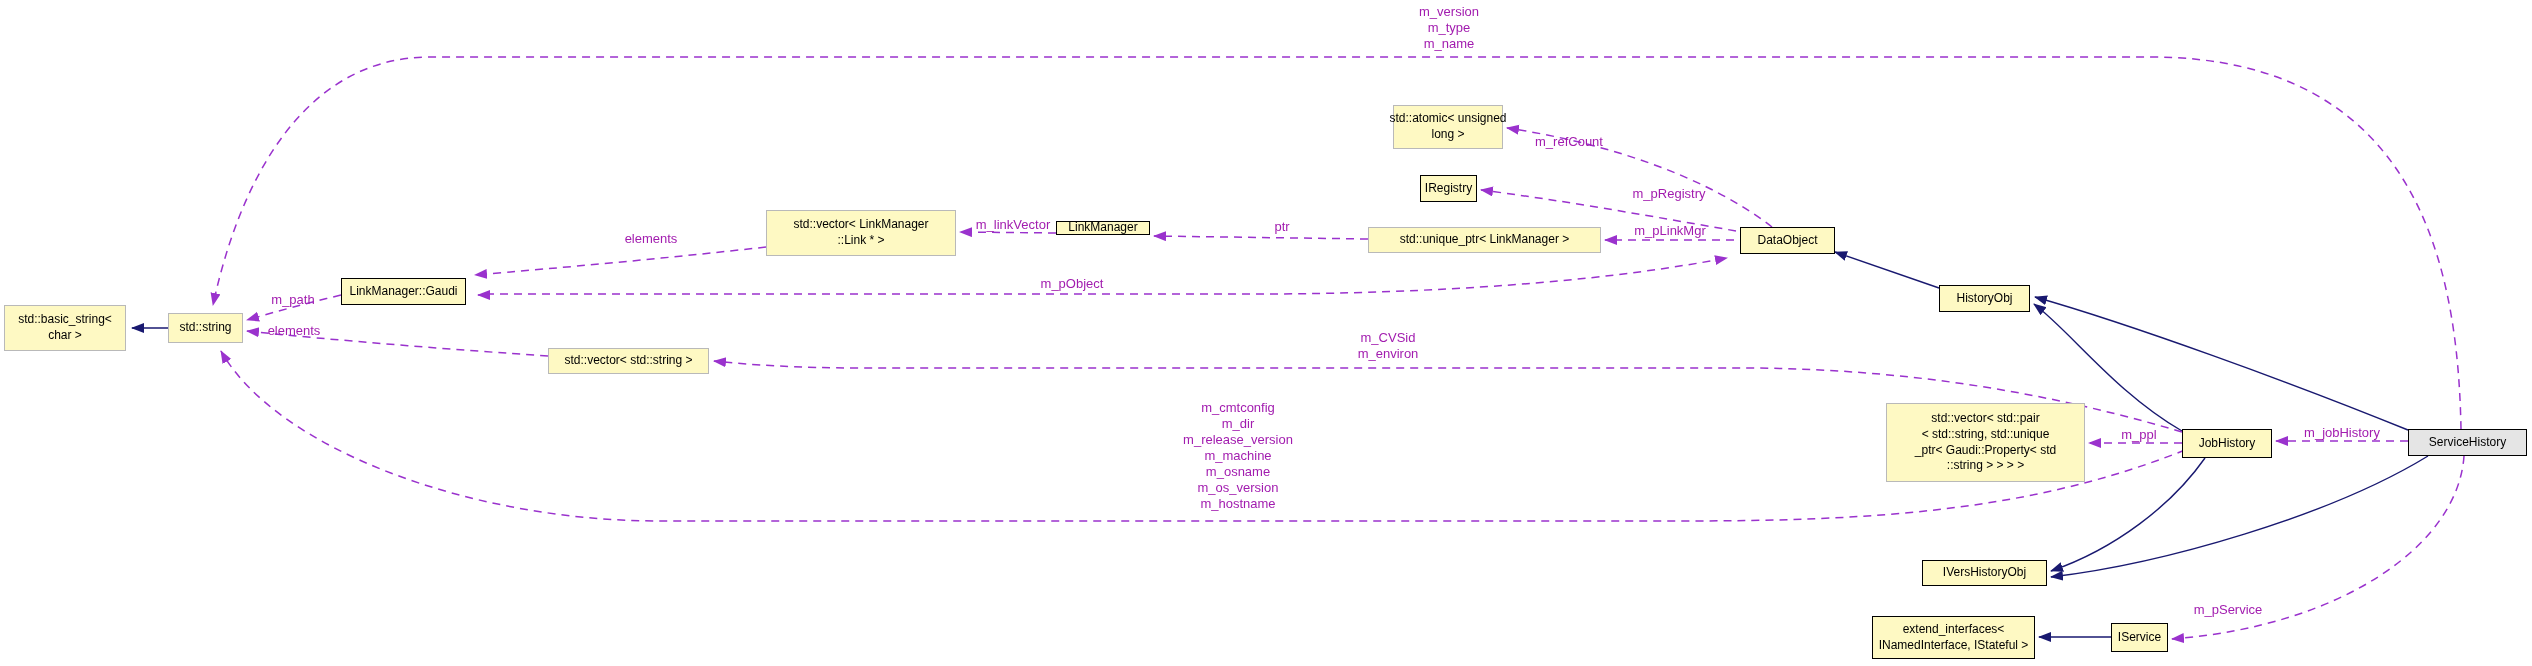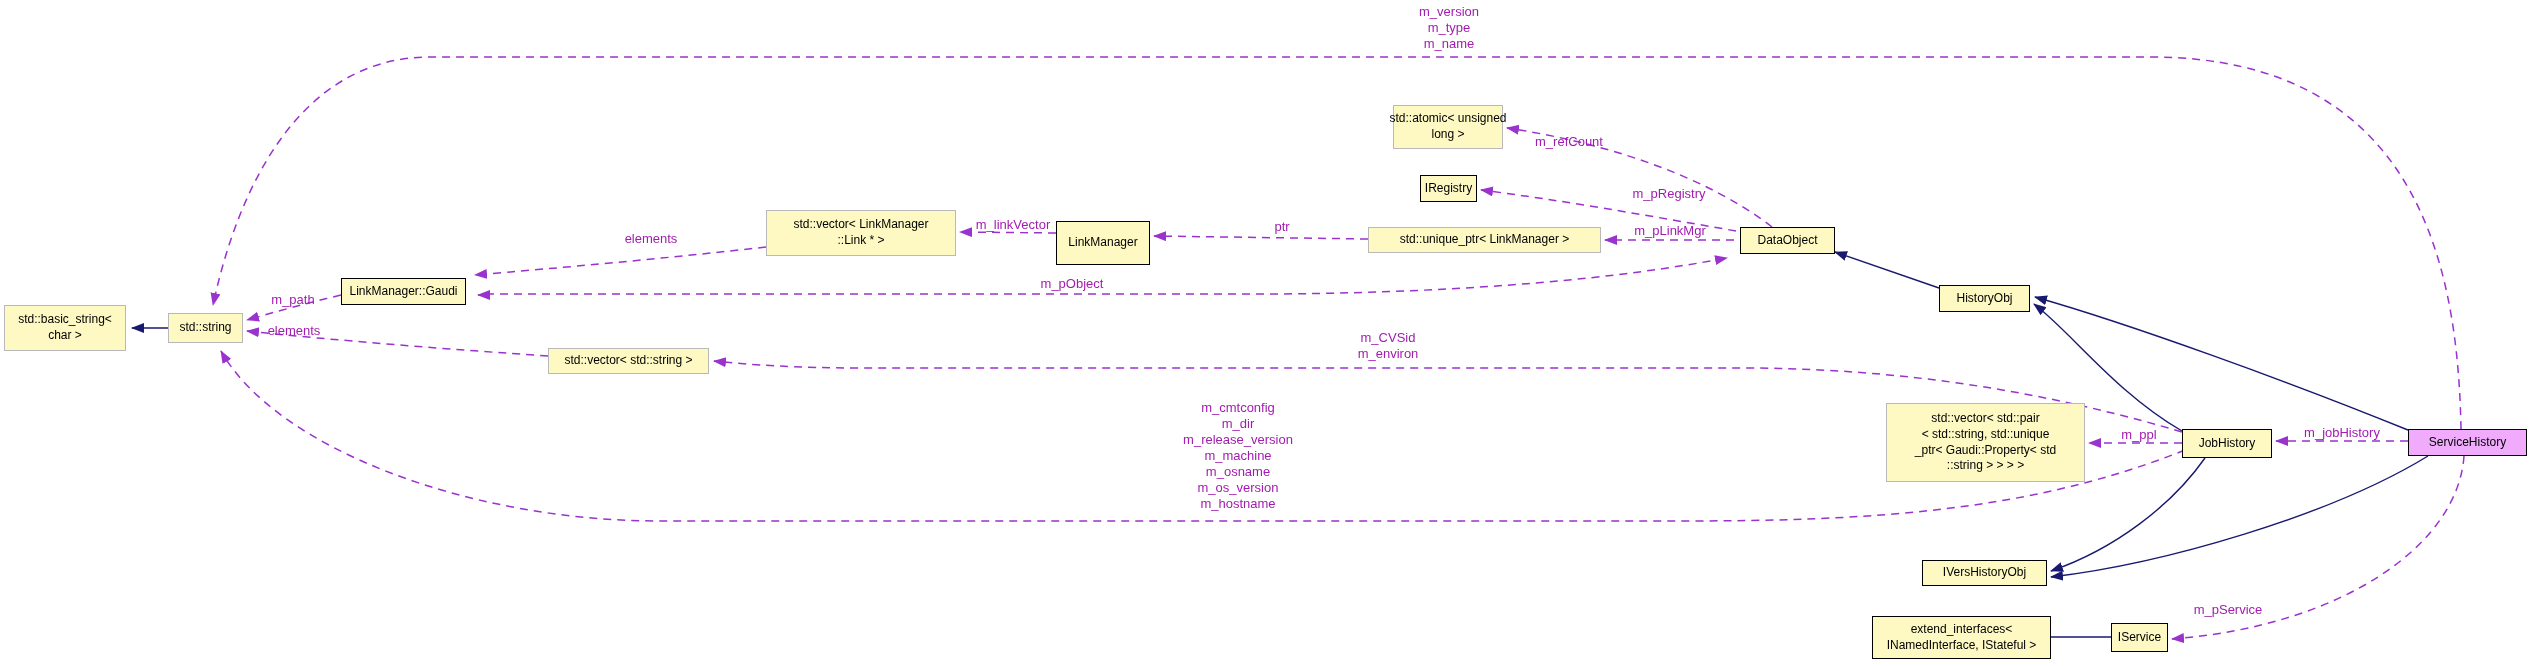--- a/index.html
+++ b/index.html
@@ -23,21 +23,21 @@
     justify-content:center;
     text-align:center;
     font-size:12px;
     line-height:1.32;
     color:#000;
     white-space:nowrap;
     z-index:2;
   }
   .node.gray{border-color:#b9b9b9;}
   .node.black{border-color:#000000;border-width:1.4px;}
-  .node.highlight{border-color:#000000;border-width:1.4px;background:#f0abfc;}
+  .node.highlight{border-color:#000000;border-width:1.4px;background:#e5e5e5;}
   .edge-label{
     position:absolute;
     transform:translateX(-50%);
     text-align:center;
     font-size:13px;
     line-height:16px;
     color:#a21caf;
     white-space:nowrap;
     z-index:3;
   }
@@ -98,21 +98,21 @@
       <div class="node black" style="left: 341px; top: 278px; width: 125px; height: 27px;">
         <div>LinkManager::Gaudi</div>
       </div>
       <div class="node gray" style="left: 548px; top: 348px; width: 161px; height: 26px;">
         <div>std::vector&lt; std::string &gt;</div>
       </div>
       <div class="node gray" style="left: 766px; top: 210px; width: 190px; height: 46px;">
         <div>std::vector&lt; LinkManager</div>
         <div>::Link * &gt;</div>
       </div>
-      <div class="node black" style="left: 1056px; top: 221px; width: 94px; height: 44px; text-align: right;">
+      <div class="node black" style="left: 1056px; top: 221px; width: 94px; height: 14px; text-align: right;">
         <div>LinkManager</div>
       </div>
       <div class="node gray" style="left: 1393px; top: 105px; width: 110px; height: 44px;">
         <div>std::atomic&lt; unsigned</div>
         <div>long &gt;</div>
       </div>
       <div class="node black" style="left: 1420px; top: 175px; width: 57px; height: 27px;">
         <div>IRegistry</div>
       </div>
       <div class="node gray" style="left: 1368px; top: 227px; width: 233px; height: 26px;">
@@ -132,21 +132,21 @@
       </div>
       <div class="node black" style="left: 2182px; top: 429px; width: 90px; height: 29px;">
         <div>JobHistory</div>
       </div>
       <div class="node highlight" style="left: 2408px; top: 429px; width: 119px; height: 27px;">
         <div>ServiceHistory</div>
       </div>
       <div class="node black" style="left: 1922px; top: 560px; width: 125px; height: 26px;">
         <div>IVersHistoryObj</div>
       </div>
-      <div class="node black" style="left: 1872px; top: 616px; width: 179px; height: 43px;">
+      <div class="node black" style="left: 1872px; top: 616px; width: 163px; height: 43px;">
         <div>extend_interfaces&lt;</div>
         <div>INamedInterface, IStateful &gt;</div>
       </div>
       <div class="node black" style="left: 2111px; top: 623px; width: 57px; height: 29px;">
         <div>IService</div>
       </div>
     </div>
   <div id="labels-layer">
       <div class="edge-label" style="left: 1449px; top: 4px;">
         <div>m_version</div>

